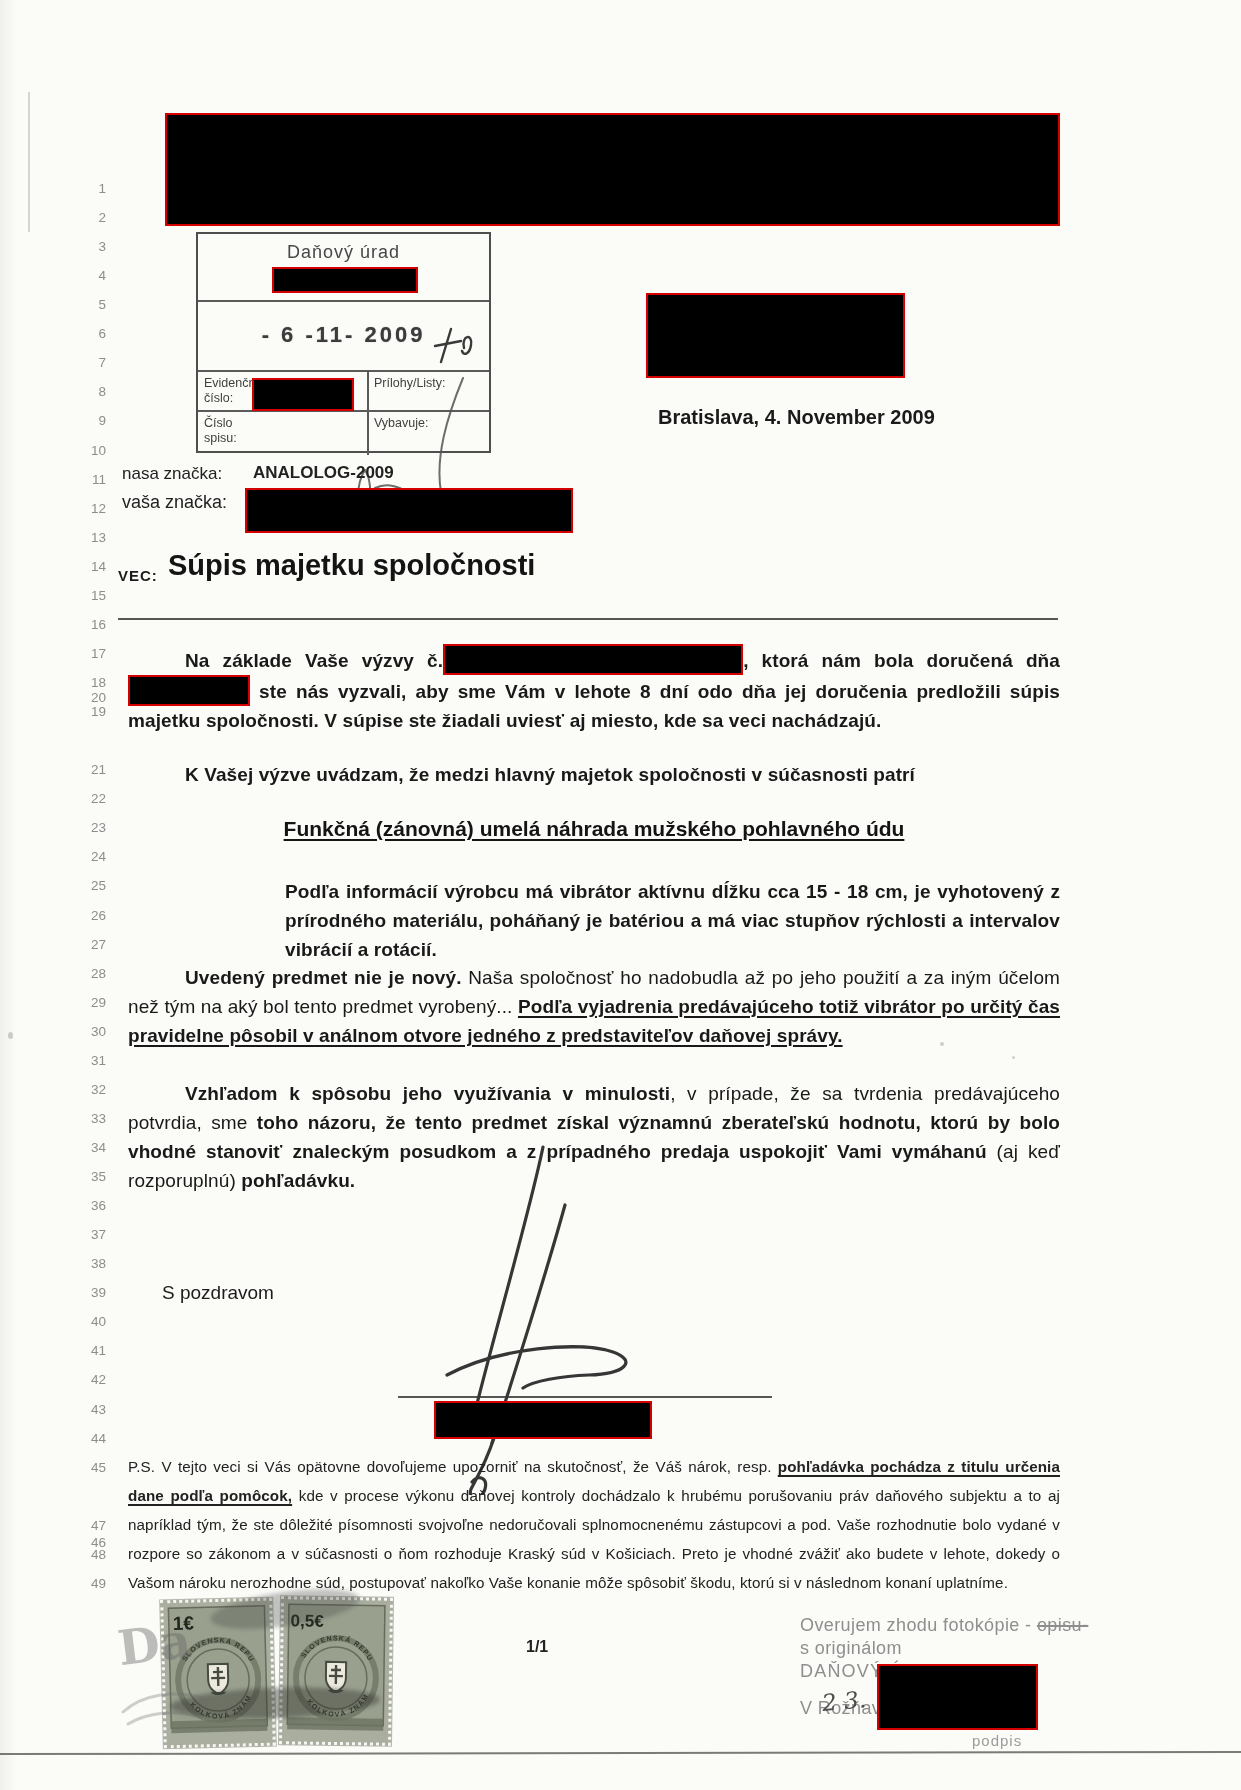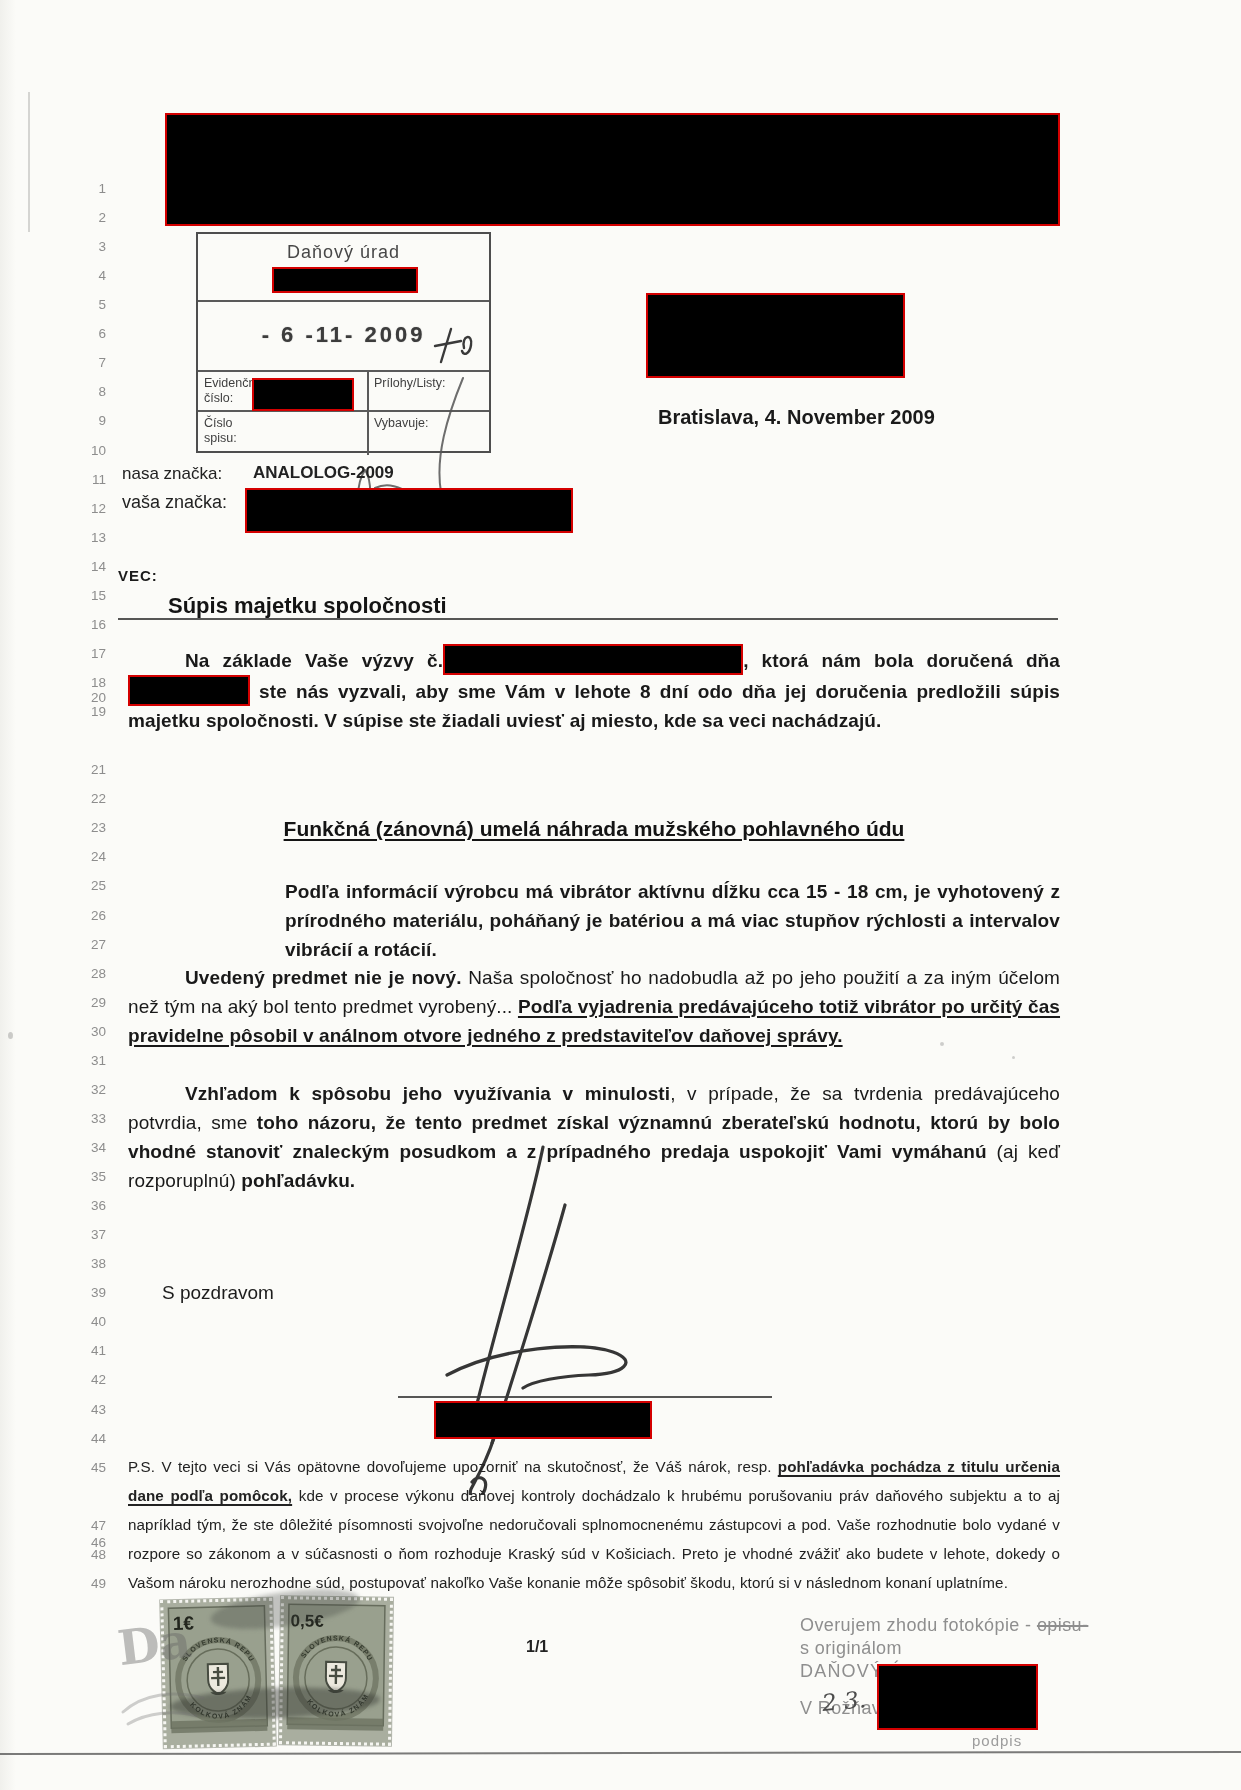--- a/index.html
+++ b/index.html
@@ -33,21 +33,21 @@
       border:2px solid #4e4e4e;box-sizing:border-box;color:#3b3b3b;}
   .tline{position:absolute;background:#5a5a5a;}
   .st-title{position:absolute;top:8px;left:0;width:100%;text-align:center;font-size:18px;
       letter-spacing:1px;color:#474747;}
   .st-date{position:absolute;top:88px;left:0;width:100%;text-align:center;font-size:22px;
       font-weight:bold;letter-spacing:3px;color:#3c3c3c;text-shadow:0 0 1px rgba(60,60,60,.55);}
   .st-cell{position:absolute;font-size:12.5px;line-height:15px;color:#3f3f3f;}
   
   .ref{position:absolute;font-size:17px;color:#222;}
   .sub-label{position:absolute;left:118px;top:567px;font-size:15px;font-weight:bold;letter-spacing:1px;color:#1b1b1b;}
-  .sub-title{position:absolute;left:168px;top:549px;font-size:22px;font-weight:bold;color:#141414;margin-top:44px;}
+  .sub-title{position:absolute;left:168px;top:549px;font-size:29px;font-weight:bold;color:#141414;}
   .rule{position:absolute;height:0;border-top:2.5px solid #383838;opacity:.85;}
   
   .verif{position:absolute;left:752px;font-size:18px;letter-spacing:.4px;color:#8e8e8e;line-height:23px;}
   .strike{text-decoration:line-through;text-decoration-thickness:2px;}
   .dots{display:inline-block;width:118px;border-bottom:2px dotted #9a9a9a;height:14px;}
   .hand{font-family:"DejaVu Serif",serif;font-style:italic;color:#4c4c4c;}
   .faded{position:absolute;font-family:"DejaVu Serif",serif;color:rgba(100,100,100,.42);}
   
   .kolok{position:absolute;width:106px;height:142px;background:#a9ae9f;
      border:3px dotted #f6f6f2;box-shadow:0 0 0 1px rgba(110,115,100,.5);box-sizing:content-box;}
@@ -164,20 +164,21 @@
   <div class="ref" style="left:122px;top:464px;">nasa značka:</div>
   <div class="ref" style="left:253px;top:463px;font-weight:bold;">ANALOLOG-2009</div>
   <div class="ref" style="left:122px;top:492px;font-size:18px;">vaša značka:</div>
   <div class="redact" style="left:245px;top:488px;width:328px;height:45px;"></div>
 
   <div class="sub-label">VEC:</div>
   <div class="sub-title">Súpis majetku spoločnosti</div>
   <div class="rule" style="left:118px;top:618px;width:940px;"></div>
 
   <div class="par indent" style="top:644px;"><span class="b ">Na základe Vaše výzvy č.</span><span class="r-inline" style="width: 300px;"></span><span class="b ">, ktorá nám bola doručená dňa </span><span class="r-inline" style="width: 122px;"></span><span class="b "> ste nás vyzvali, aby sme Vám v lehote 8 dní odo dňa jej doručenia predložili súpis majetku spoločnosti. V súpise ste žiadali uviesť aj miesto, kde sa veci nachádzajú.</span></div>
+  <div class="par indent" style="top:760px;"><span class="b ">K Vašej výzve uvádzam, že medzi hlavný majetok spoločnosti v súčasnosti patrí</span></div>
   <div class="headline" style="top:816px;"><span class="b u">Funkčná (zánovná) umelá náhrada mužského pohlavného údu</span></div>
   <div class="par block-ind" style="top:877px;"><span class="b ">Podľa informácií výrobcu má vibrátor aktívnu dĺžku cca 15 - 18 cm, je vyhotovený z prírodného materiálu, poháňaný je batériou a má viac stupňov rýchlosti a intervalov vibrácií a rotácií.</span></div>
   <div class="par indent" style="top:963px;"><span class="b ">Uvedený predmet nie je nový.</span><span class=""> Naša spoločnosť ho nadobudla až po jeho použití a za iným účelom než tým na aký bol tento predmet vyrobený... </span><span class="b u">Podľa vyjadrenia predávajúceho totiž vibrátor po určitý čas pravidelne pôsobil v análnom otvore jedného z predstaviteľov daňovej správy.</span></div>
   <div class="par indent" style="top:1079px;"><span class="b ">Vzhľadom k spôsobu jeho využívania v minulosti</span><span class="">, v prípade, že sa tvrdenia predávajúceho potvrdia, sme </span><span class="b ">toho názoru, že tento predmet získal významnú zberateľskú hodnotu, ktorú by bolo vhodné stanoviť znaleckým posudkom a z prípadného predaja uspokojiť Vami vymáhanú </span><span class="">(aj keď rozporuplnú) </span><span class="b ">pohľadávku.</span></div>
   <div class="abs" style="left:162px;top:1282px;font-size:19px;font-weight:normal;text-align:center;">S pozdravom</div>
 
   <svg class="abs" style="left:375px;top:1135px;" width="300" height="360" viewBox="0 0 300 360">
     <g fill="none" stroke="#262626" stroke-width="3.2" stroke-linecap="round" opacity=".92">
       <path d="M168,12 C154,80 116,210 98,285"></path>
       <path d="M190,70 C172,135 136,250 117,308"></path>

